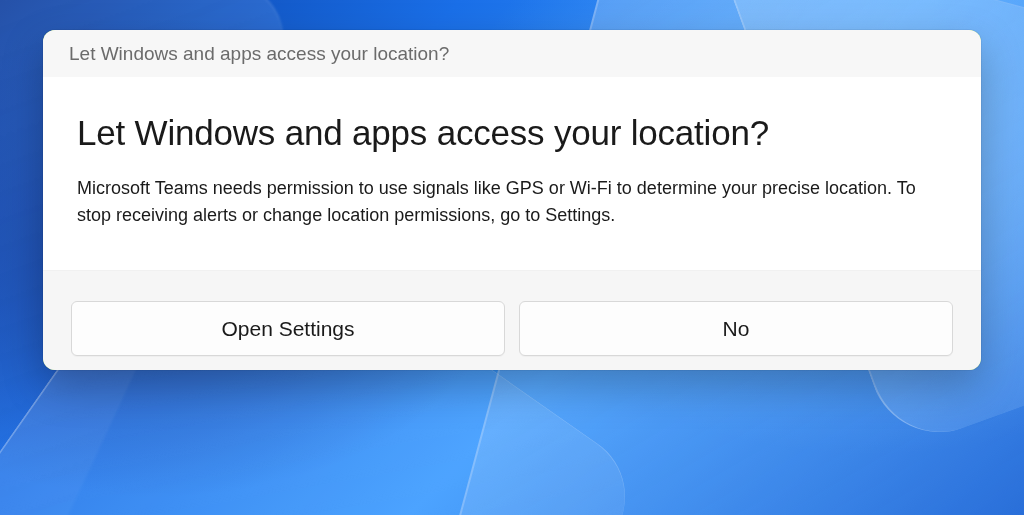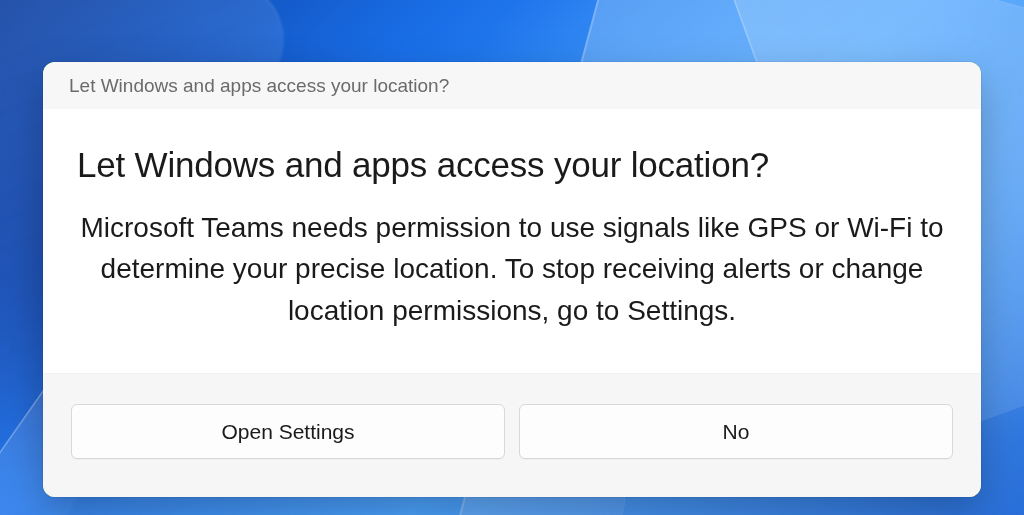--- a/index.html
+++ b/index.html
@@ -44,21 +44,20 @@
       position: absolute;
       top: 30px;
       left: 50%;
       transform: translateX(-50%);
       width: 938px;
       background: #bef264;
       border-radius: 12px;
       box-shadow: 0 16px 40px rgba(0,0,0,0.25), 0 0 0 1px rgba(0,0,0,0.05);
       overflow: hidden;
       z-index: 10;
-      margin-top: 32px;
     }
 
     .dialog-titlebar {
       padding: 13px 26px 12px;
       font-size: 19px;
       color: #6b6b6b;
       font-weight: 400;
       background: #f7f7f7;
     }
 
@@ -69,30 +68,29 @@
 
     .dialog-heading {
       font-size: 35px;
       font-weight: 500;
       color: #1a1a1a;
       margin-bottom: 22px;
       letter-spacing: -0.2px;
     }
 
     .dialog-message {
-      font-size: 28px;
+      font-size: 18px;
       line-height: 1.48;
       color: #1a1a1a;
       font-weight: 400;
-      text-align: center;
     }
 
     .dialog-footer {
       background: #f6f6f6;
-      padding: 30px 28px 38px;
+      padding: 30px 28px 14px;
       display: flex;
       gap: 14px;
       border-top: 1px solid rgba(0,0,0,0.02);
     }
 
     .dialog-button {
       flex: 1;
       height: 55px;
       background: #fdfdfd;
       border: 1px solid #d8d8d8;

